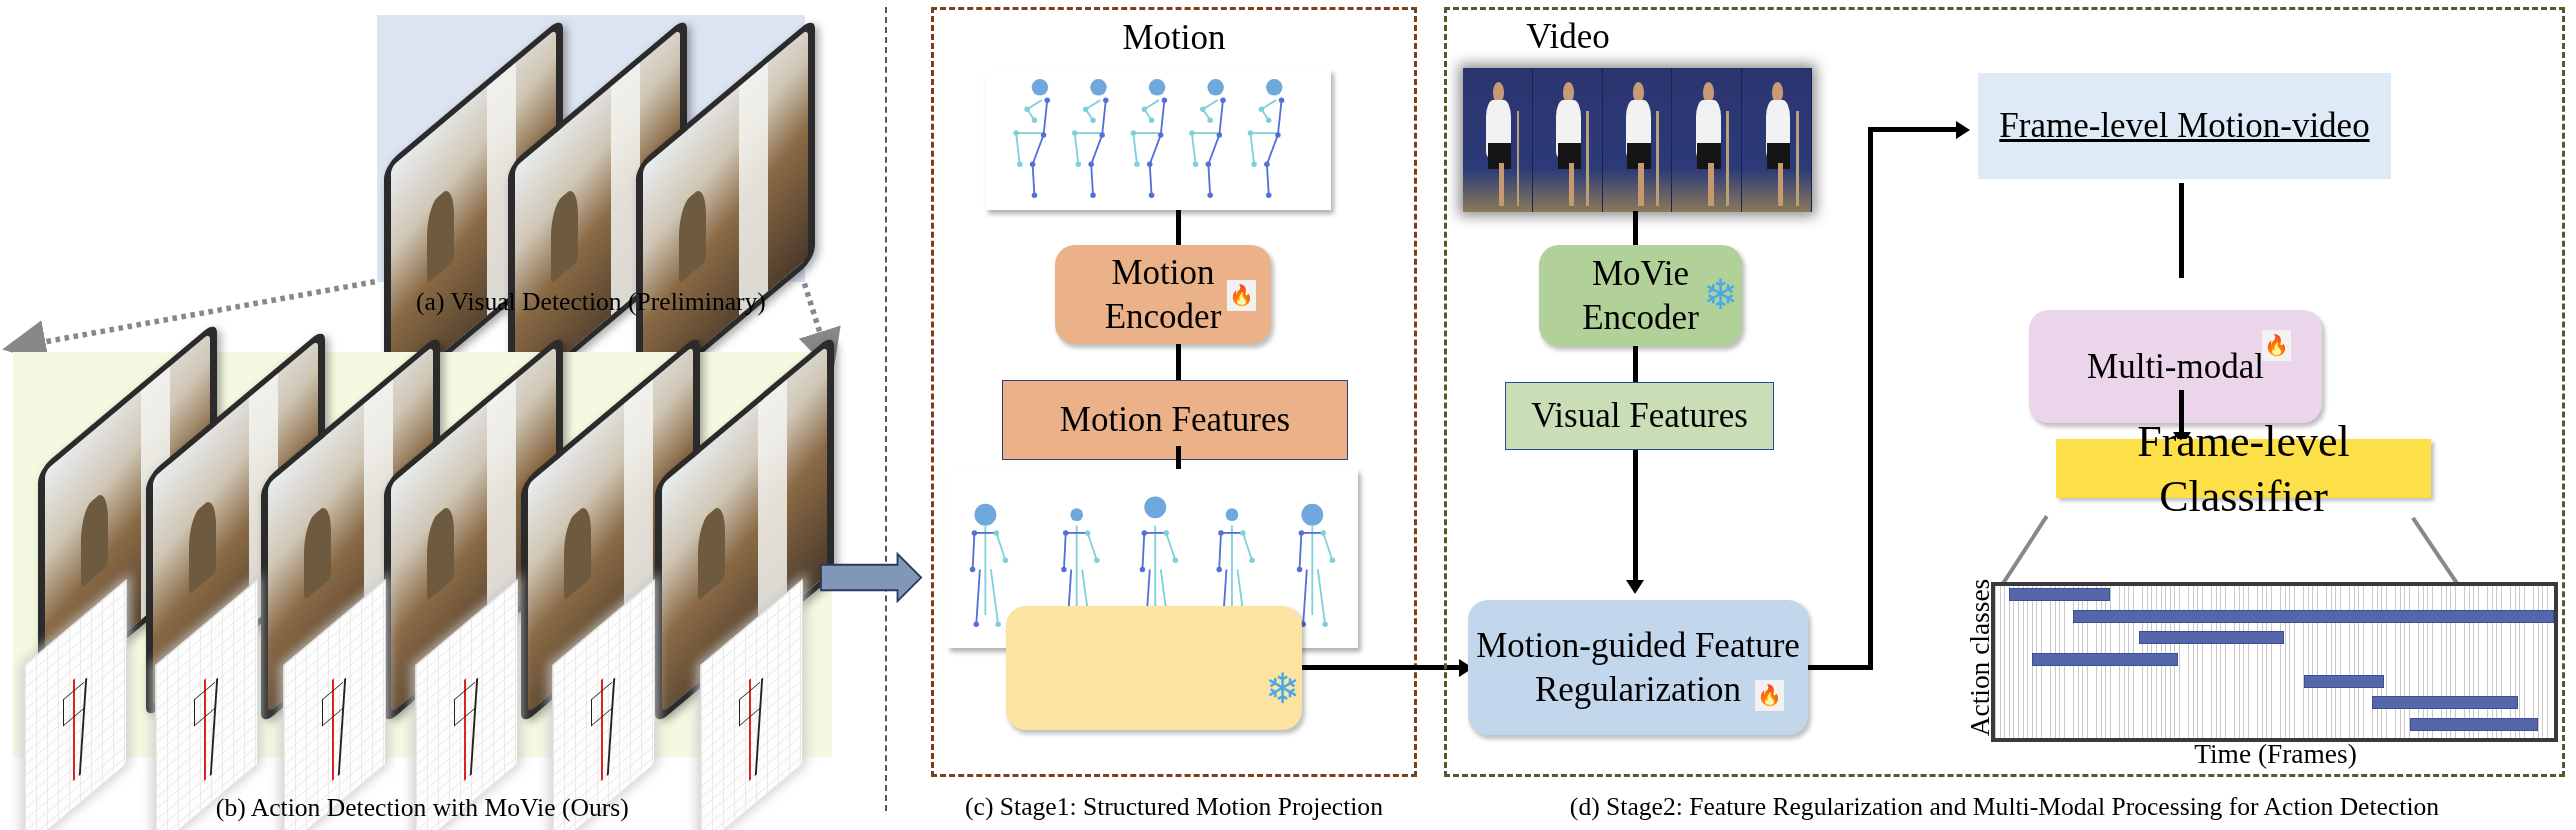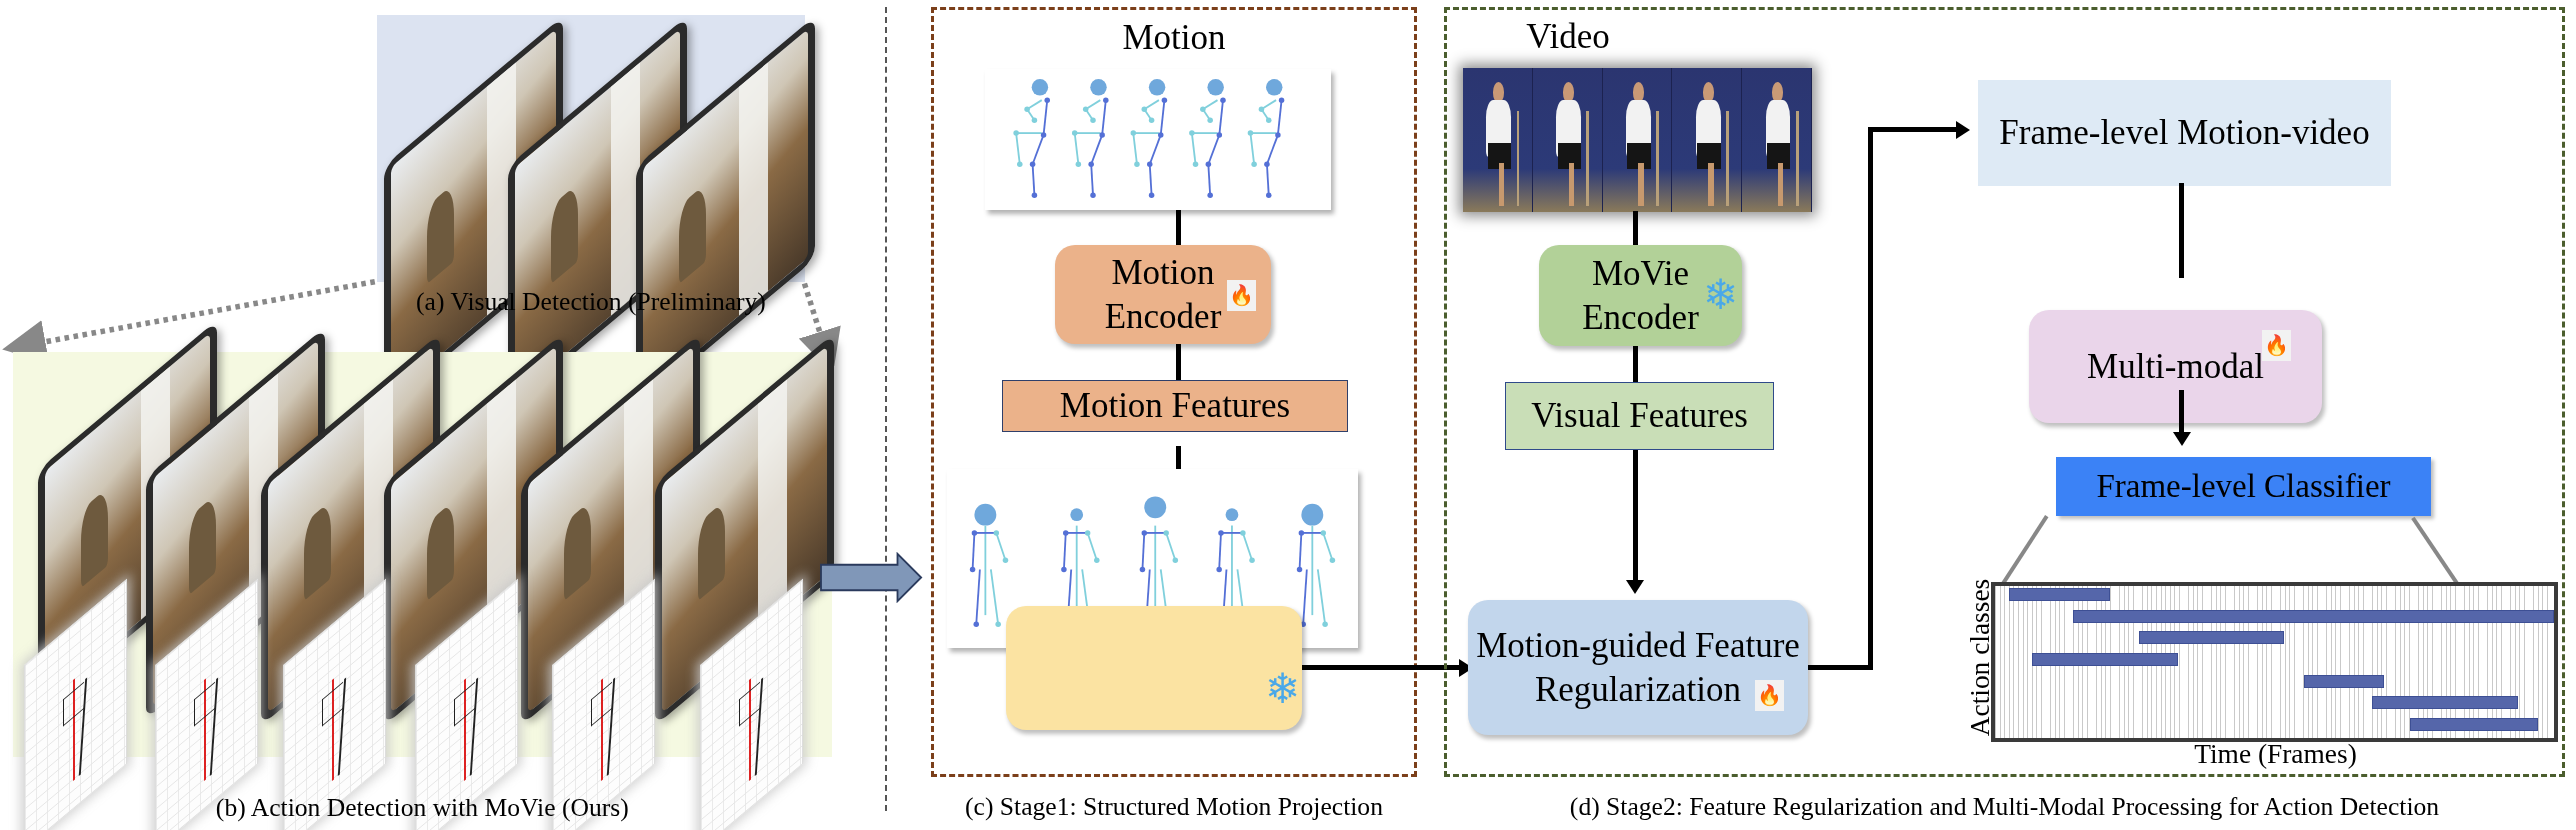--- a/index.html
+++ b/index.html
@@ -221,21 +221,21 @@
       <circle cx="294" cy="104" r="3" fill="#80d0dc"></circle>
     </g>
 </svg>
 
 <div class="vline" style="left:1176px; top:210px; height:37px;"></div>
 <div class="node rounded" style="left:1055px; top:245px; width:216px; height:99px; background:#ebb28a;">
   <div><span>Motion</span><br><span>Encoder</span></div>
   <div class="icon-fire" style="right:14.6px; top:35px;">🔥</div>
 </div>
 <div class="vline" style="left:1176px; top:344px; height:37px;"></div>
-<div class="node" style="left:1002px; top:380px; width:346px; height:52px; background:#ebb28a; border:1.8px solid #2f3f6a; box-sizing:border-box; font-size:35px;">Motion Features</div>
+<div class="node" style="left:1002px; top:380px; width:346px; height:80px; background:#ebb28a; border:1.8px solid #2f3f6a; box-sizing:border-box; font-size:35px;">Motion Features</div>
 <div class="vline" style="left:1176px; top:446px; height:27.4px;"></div>
 <div class="arrow-down" style="left:1169px; top:471px;"></div>
 
 <svg class="skel-panel" style="left:947px; top:469px;" width="411" height="179" viewBox="0 0 450 196">
   <g id="skel-dec">
       <circle cx="42" cy="50" r="12" fill="#6fa8dc"></circle>
       <line x1="42" y1="62" x2="42" y2="160" stroke="#80d0dc" stroke-width="2"></line>
       <line x1="30" y1="70" x2="54" y2="70" stroke="#5470d6" stroke-width="2"></line>
       <line x1="30" y1="70" x2="28" y2="110" stroke="#5470d6" stroke-width="2"></line>
       <line x1="54" y1="70" x2="64" y2="100" stroke="#80d0dc" stroke-width="2"></line>
@@ -365,33 +365,33 @@
 <div class="node rounded" style="left:1468px; top:600px; width:340px; height:135px; background:#c2d6ec;">
   <div><span>Motion-guided Feature</span><br><span>Regularization</span></div>
   <div class="icon-fire" style="right:24px; top:80px;">🔥</div>
 </div>
 
 <div class="hline" style="left:1808px; top:665px; width:64px;"></div>
 <div class="vline" style="left:1868px; top:127px; height:543px;"></div>
 <div class="hline" style="left:1868px; top:127px; width:90px;"></div>
 <div class="arrow-right" style="left:1956px; top:121px;"></div>
 
-<div class="node" style="left:1978px; top:80px; width:413px; height:106px; background:#deeaf5;">
+<div class="node" style="left:1978px; top:73px; width:413px; height:106px; background:#deeaf5;text-decoration:underline;">
   <div><span>Frame-level Motion-video</span><br></div>
 </div>
 <div class="vline" style="left:2179px; top:183px; height:95px;"></div>
 
 <div class="node rounded" style="left:2029px; top:277px; width:293px; height:113px; background:#ead5ea;margin-top:33px;">
   <div><span>Multi-modal</span><br></div>
   <div class="icon-fire" style="right:31px; top:20px;">🔥</div>
 </div>
 <div class="vline" style="left:2179px; top:390px; height:44px;"></div>
 <div class="arrow-down" style="left:2173px; top:432px;"></div>
 
-<div class="node" style="left:2056px; top:457px; width:375px; height:59px; background:#3b82f6; box-shadow:2.7px 2.7px 3.7px rgba(0,0,0,0.25); font-size:33px;">Frame-level Classifier</div>
+<div class="node" style="left:2056px; top:439px; width:375px; height:59px; background:#fde047; box-shadow:2.7px 2.7px 3.7px rgba(0,0,0,0.25); font-size:44px;">Frame-level Classifier</div>
 
 <div class="zoom-line" style="left:2002px; top:583px; width:82px; transform:rotate(-57deg);"></div>
 <div class="zoom-line" style="left:2413px; top:516px; width:82px; transform:rotate(56deg);"></div>
 
 <div class="abs" style="left:1953px; top:578px; width:27.4px; height:165px;">
   <div class="abs" style="left:-55px; top:64px; width:165px; font-size:27.4px; font-family:'Liberation Serif','DejaVu Serif',serif; transform:rotate(-90deg); text-align:center; white-space:nowrap;">Action classes</div>
 </div>
 <div id="gantt" class="abs">
     <div class="gbar" style="left: 14px; width: 101px; top: 1.8px; height: 13.4px; background: rgb(85, 102, 170);"></div>
     <div class="gbar" style="left: 78px; width: 481px; top: 23.5px; height: 13.4px; background: rgb(85, 102, 170);"></div>

